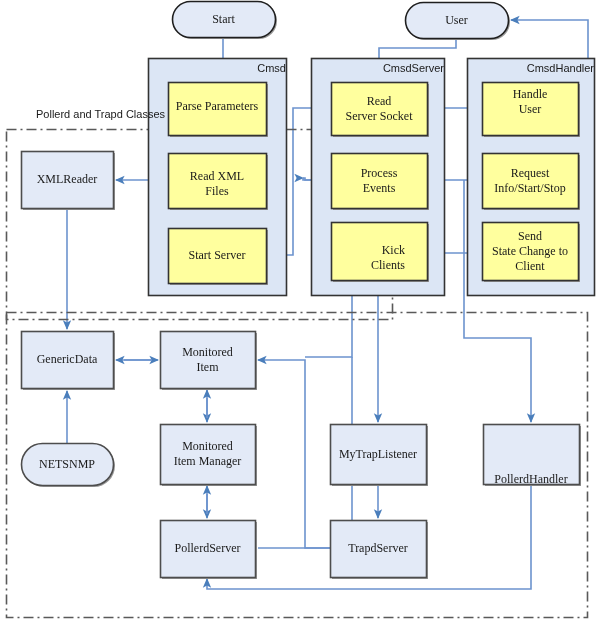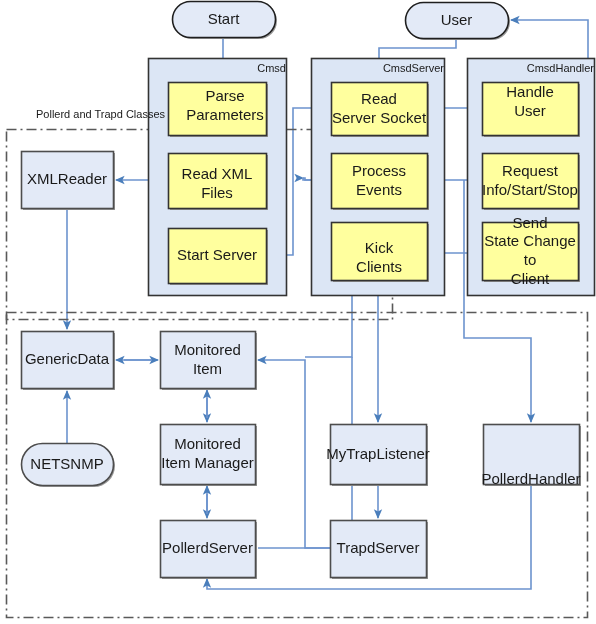--- a/index.html
+++ b/index.html
@@ -21,22 +21,22 @@
     top: 0;
     width: 596px;
     height: 624px;
   }
   .node-text {
     position: absolute;
     display: flex;
     align-items: center;
     justify-content: center;
     text-align: center;
-    font-family: Liberation Sans, sans-serif;
-    font-size: 15px;
+    font-family: Liberation Serif, serif;
+    font-size: 12px;
     color: #1a1a1a;
     line-height: 1.25;
     pointer-events: none;
     white-space: pre-line;
   }
   .group-title {
     position: absolute;
     font-family: "Liberation Sans", sans-serif;
     font-size: 11px;
     color: #1a1a1a;
@@ -210,29 +210,29 @@
   </svg>
 
   <div class="region-label" style="left:12px; top:108px;margin-left:24px;">Pollerd and Trapd Classes</div>
 
   <div class="group-title" style="left:148px; top:62px; width:138px;">Cmsd</div>
   <div class="group-title" style="left:311px; top:62px; width:133px;">CmsdServer</div>
   <div class="group-title" style="left:467px; top:62px; width:127px;">CmsdHandler</div>
 
   <div class="node-text" style="left:172px; top:1px; width:103px; height:36px;">Start</div>
   <div class="node-text" style="left:405px; top:2px; width:103px; height:36px;">User</div>
-  <div class="node-text" style="left:168px; top:82px; width:98px; height:48px;padding-left:8px;">Parse Parameters</div>
+  <div class="node-text" style="left:168px; top:82px; width:98px; height:48px;">Parse Parameters</div>
   <div class="node-text" style="left:168px; top:153px; width:98px; height:61px;">Read XML
 Files</div>
   <div class="node-text" style="left:168px; top:228px; width:98px; height:55px;">Start Server</div>
   <div class="node-text" style="left:331px; top:82px; width:96px; height:53px;">Read
 Server Socket</div>
   <div class="node-text" style="left:331px; top:153px; width:96px; height:55px;">Process
 Events</div>
-  <div class="node-text" style="left:331px; top:222px; width:96px; height:72px;">Kick
+  <div class="node-text" style="left:340px; top:222px; width:96px; height:72px;text-align:right;">Kick
 Clients</div>
   <div class="node-text" style="left:482px; top:82px; width:96px; height:39px;">Handle
 User</div>
   <div class="node-text" style="left:482px; top:153px; width:96px; height:55px;">Request
 Info/Start/Stop</div>
   <div class="node-text" style="left:482px; top:222px; width:96px; height:58px;">Send
 State Change to
 Client</div>
   <div class="node-text" style="left:21px; top:151px; width:92px; height:57px;">XMLReader</div>
   <div class="node-text" style="left:21px; top:331px; width:92px; height:57px;text-align:center;">GenericData</div>

